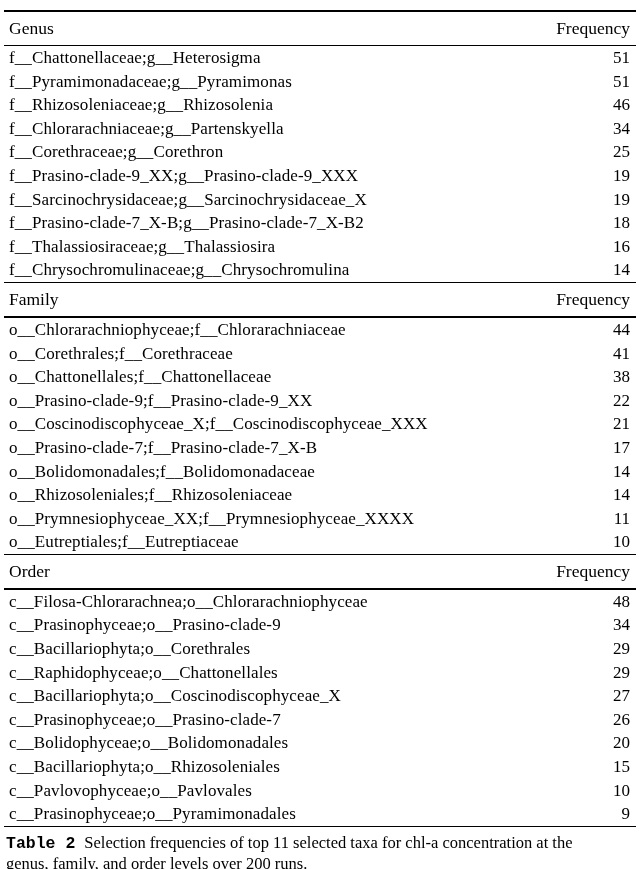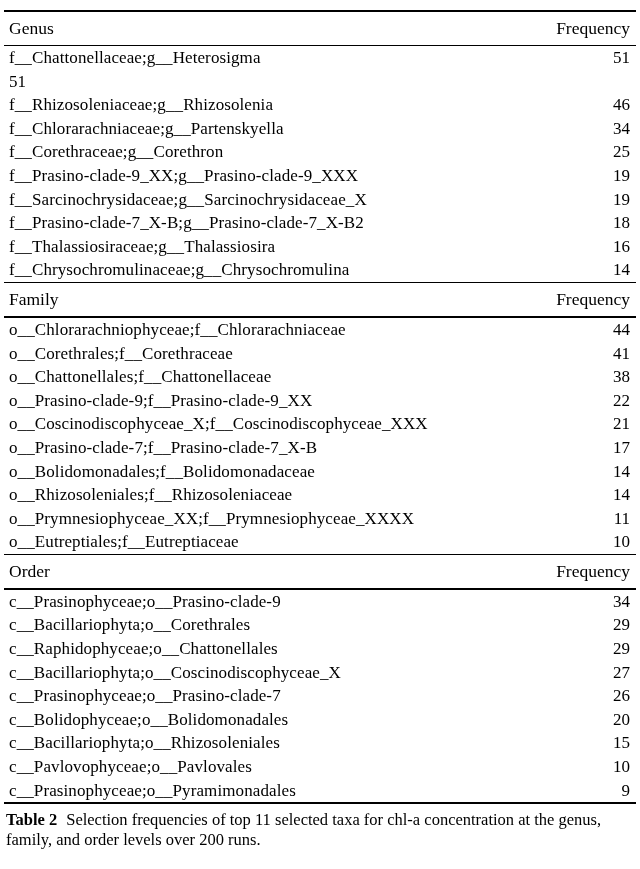--- a/index.html
+++ b/index.html
@@ -34,21 +34,21 @@
   }
   .taxon { letter-spacing: 0.1px; }
   .freq { text-align: right; }
   .caption {
     margin-top: 6px;
     padding: 0 2px;
     font-size: 16.5px;
     line-height: 20px;
     max-width: 606px;
   }
-  .caption .cap-label { font-weight: bold; margin-right: 9px; }
+  .caption .cap-label { font-weight: bold; margin-right: 9px; font-family: Liberation Mono, monospace; }
 </style>
 </head>
 <body>
 
 <div class="page">
   <div class="table">
 
     <section class="tbl-section">
       <div class="tbl-rule"></div>
       <div class="tbl-header-row">
@@ -57,20 +57,21 @@
       </div>
       <div class="tbl-rule"></div>
       <div class="tbl-rows">
 
           <div class="tbl-row">
             <span class="taxon">f__Chattonellaceae;g__Heterosigma</span>
             <span class="freq">51</span>
           </div>
 
           <div class="tbl-row">
+            <span class="taxon">f__Pyramimonadaceae;g__Pyramimonas</span>
             <span class="freq">51</span>
           </div>
 
           <div class="tbl-row">
             <span class="taxon">f__Rhizosoleniaceae;g__Rhizosolenia</span>
             <span class="freq">46</span>
           </div>
 
           <div class="tbl-row">
             <span class="taxon">f__Chlorarachniaceae;g__Partenskyella</span>
@@ -172,20 +173,24 @@
 
     <section class="tbl-section">
       <div class="tbl-rule"></div>
       <div class="tbl-header-row">
         <span>Order</span>
         <span>Frequency</span>
       </div>
       <div class="tbl-rule"></div>
       <div class="tbl-rows">
 
+          <div class="tbl-row">
+            <span class="taxon">c__Filosa-Chlorarachnea;o__Chlorarachniophyceae</span>
+            <span class="freq">48</span>
+          </div>
 
           <div class="tbl-row">
             <span class="taxon">c__Prasinophyceae;o__Prasino-clade-9</span>
             <span class="freq">34</span>
           </div>
 
           <div class="tbl-row">
             <span class="taxon">c__Bacillariophyta;o__Corethrales</span>
             <span class="freq">29</span>
           </div>

